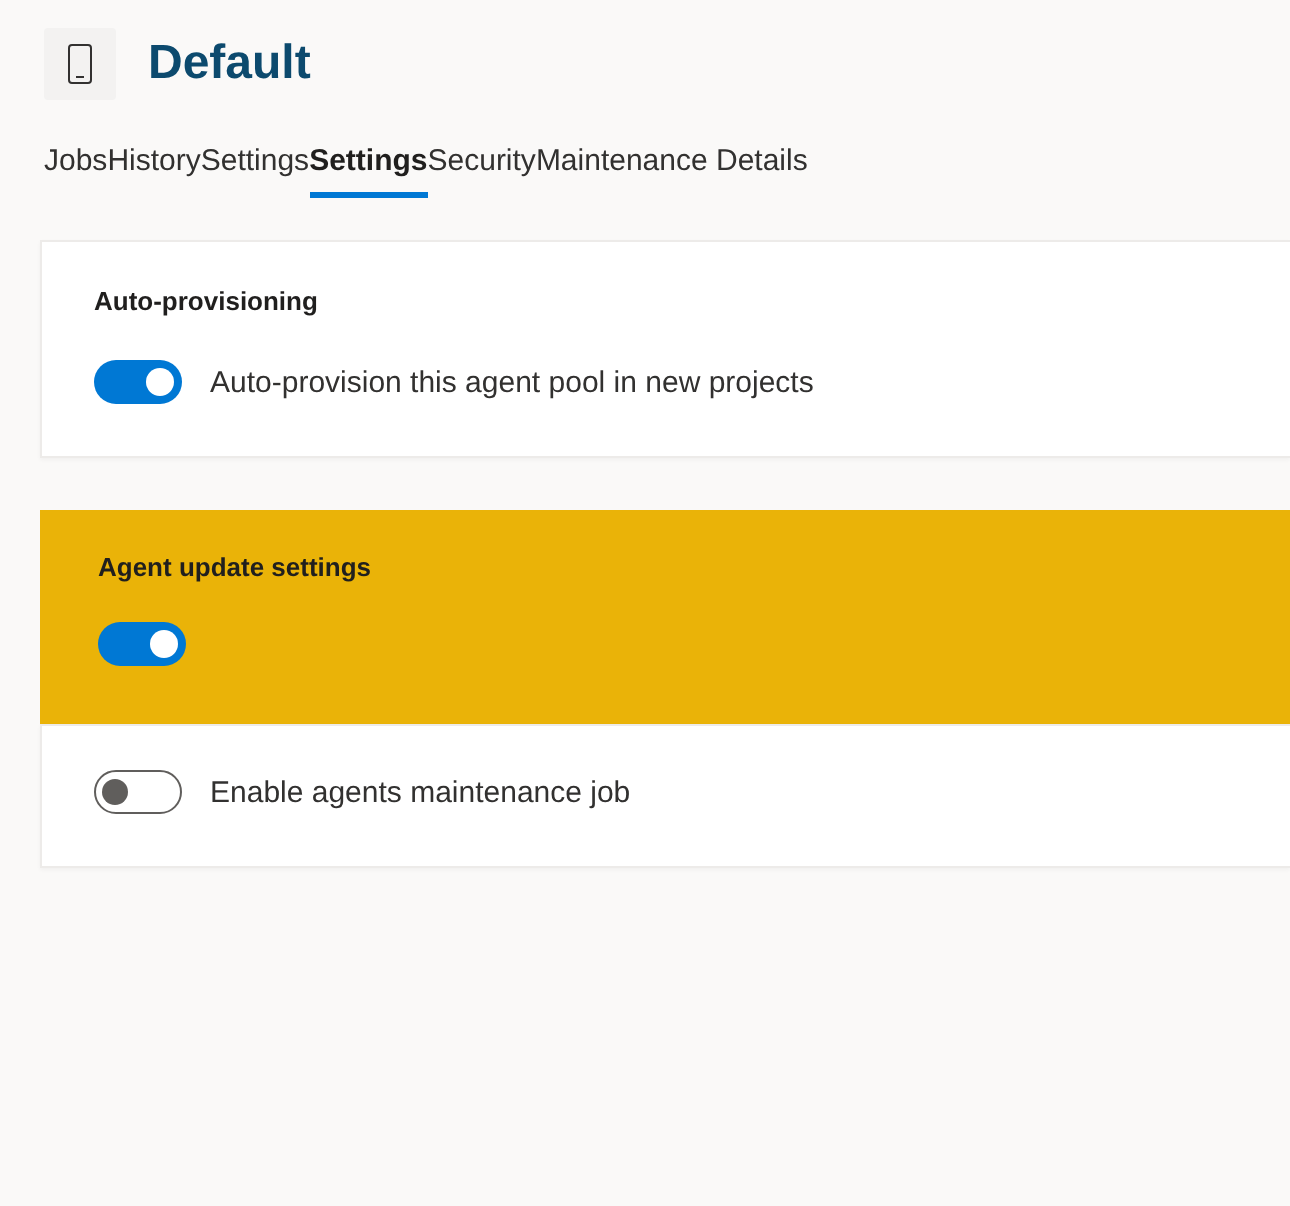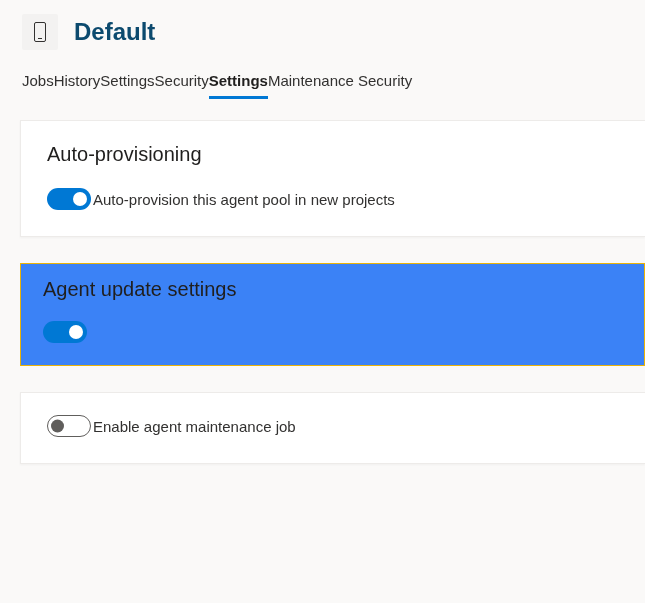--- a/index.html
+++ b/index.html
@@ -78,29 +78,29 @@
     }
     .card {
       background: #ffffff;
       border: 1px solid #edebe9;
       border-right: none;
       box-shadow: 0 1px 2px rgba(0,0,0,0.04);
       padding: 22px 26px 26px 26px;
       margin-bottom: 26px;
     }
     .card-title {
-      font-size: 20px;
-      font-weight: 400;
+      font-size: 13px;
+      font-weight: 700;
       color: #201f1e;
       margin-bottom: 22px;
     }
     .toggle-row {
       display:flex;
       align-items:center;
-      gap: 2px;
+      gap: 14px;
     }
     .toggle {
       width: 44px;
       height: 22px;
       border-radius: 11px;
       position: relative;
       cursor: pointer;
       flex-shrink:0;
     }
     .toggle.on {
@@ -126,44 +126,43 @@
       left: 3px;
       background: #605e5c;
       width:13px;
       height:13px;
     }
     .toggle-label {
       font-size: 15px;
       color: #323130;
     }
     .highlight {
-      border: 1px solid #eab308;
+      border: 7px solid #eab308;
       padding: 14px 22px 22px 22px;
-      margin-bottom: 26px;
-      background:#3b82f6;
+      background:#eab308;
     }
     .highlight .card-title { margin-bottom: 20px; }
   </style>
 </head>
 <body>
 
 <div class="header">
   <div class="header-icon-box">
     <div class="device-icon"></div>
   </div>
   <h1 class="page-title">Default</h1>
 </div>
 
 <div class="tabs">
   <div class="tab">Jobs</div>
   <div class="tab">History</div>
   <div class="tab">Settings</div>
+  <div class="tab active">Settings</div>
   <div class="tab">Security</div>
-  <div class="tab active">Settings</div>
-  <div class="tab">Maintenance Security</div>
+  <div class="tab">Maintenance Details</div>
 </div>
 
 <div class="content">
 
   <div class="card">
     <div class="card-title">Auto-provisioning</div>
     <div class="toggle-row">
       <div class="toggle on">
         <div class="knob"></div>
       </div>
@@ -178,17 +177,17 @@
         <div class="knob"></div>
       </div>
     </div>
   </div>
 
   <div class="card">
     <div class="toggle-row">
       <div class="toggle off">
         <div class="knob"></div>
       </div>
-      <div class="toggle-label">Enable agent maintenance job</div>
+      <div class="toggle-label">Enable agents maintenance job</div>
     </div>
   </div>
 
 </div>
 
 </body></html>

